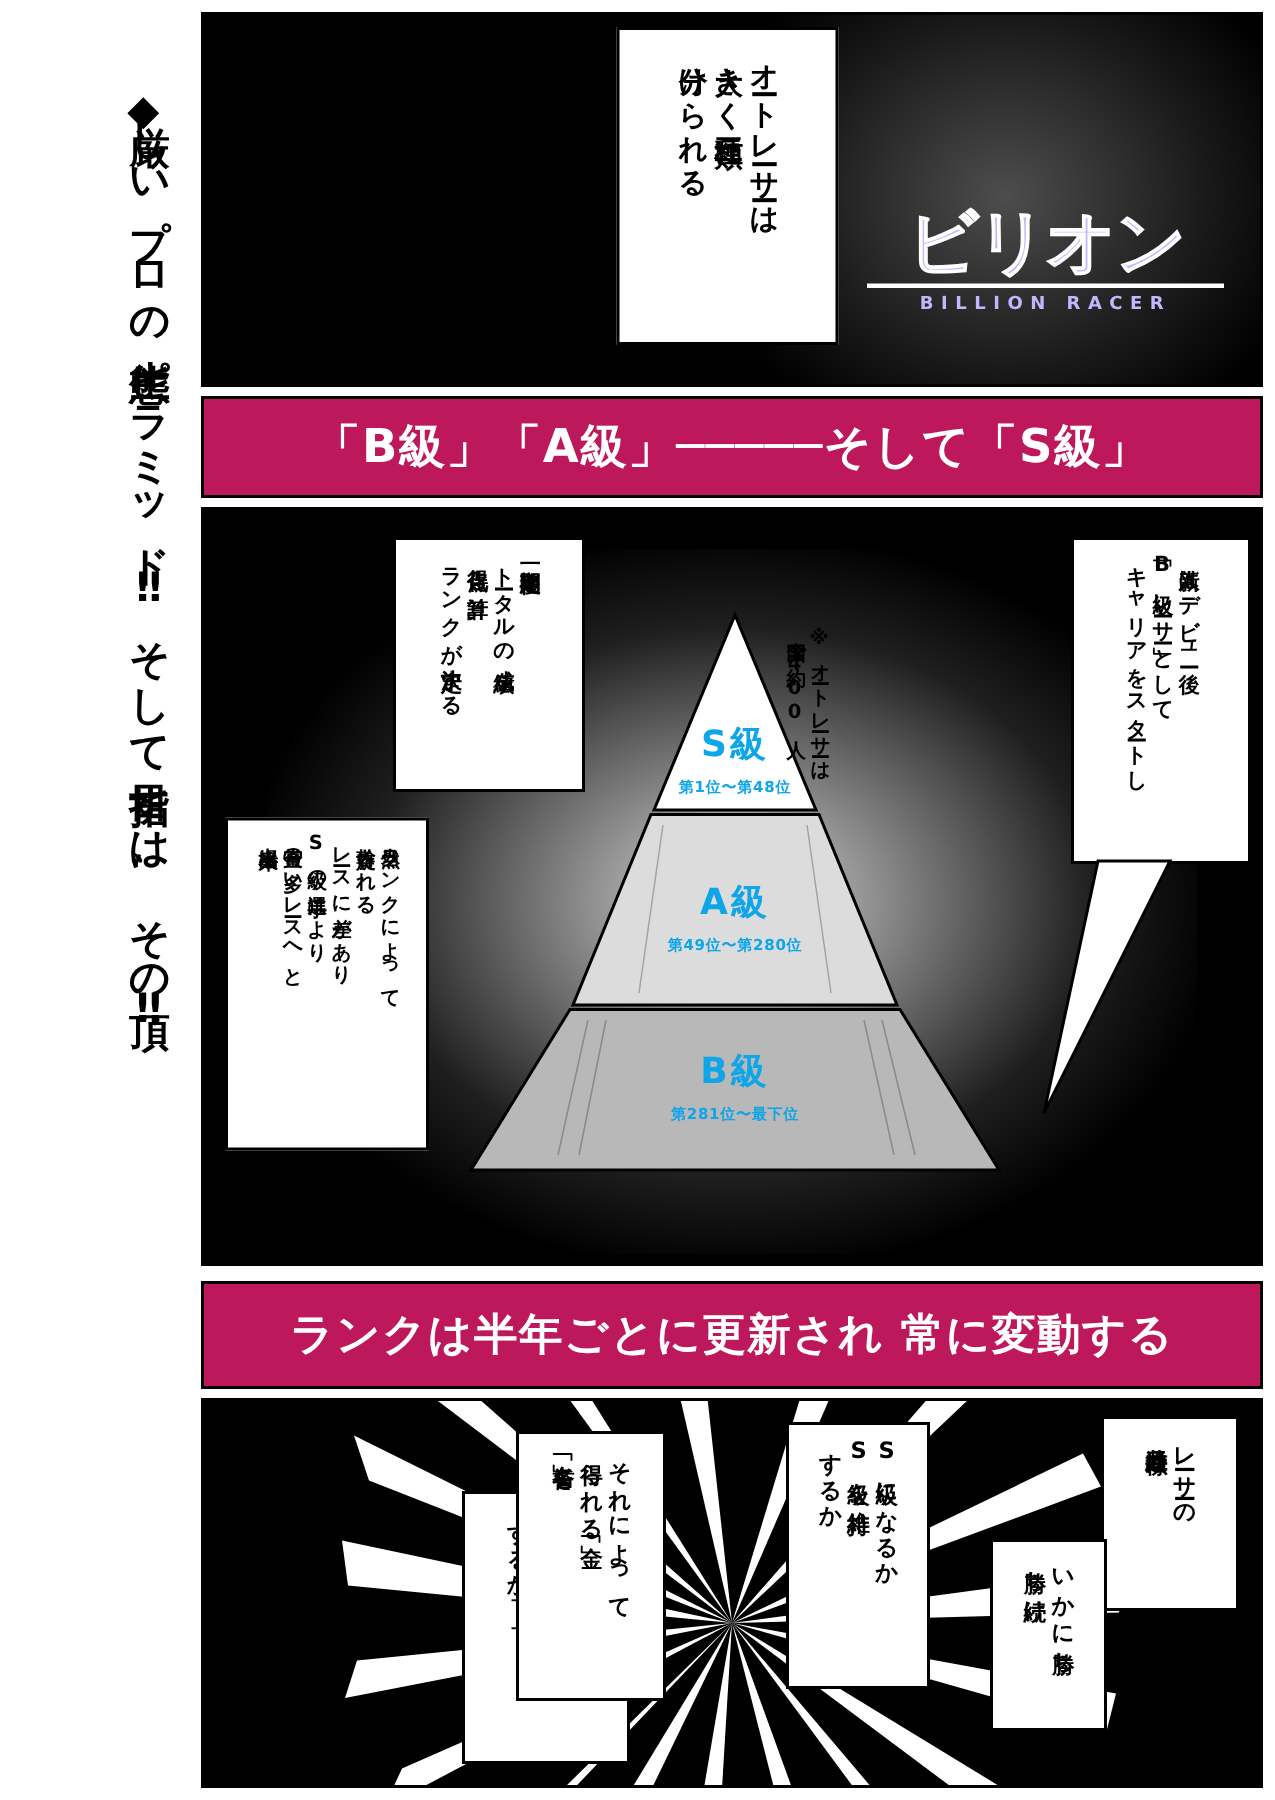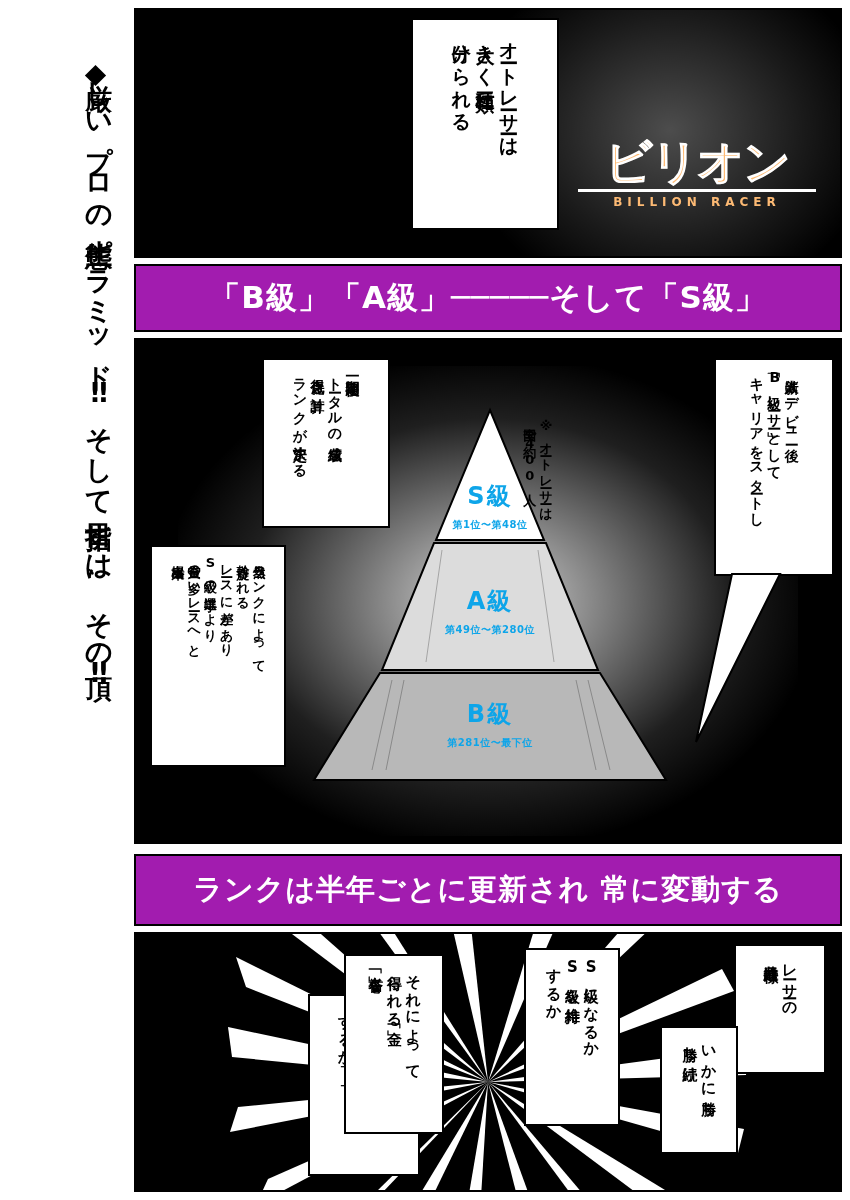--- a/index.html
+++ b/index.html
@@ -22,30 +22,30 @@
 
   
   #panel-top{left:134px;top:8px;width:708px;height:250px;overflow:hidden;}
   #panel-top .glow{position:absolute;right:-40px;top:-60px;width:420px;height:360px;
     background:radial-gradient(ellipse at center, rgba(255,255,255,0.30) 0%, rgba(255,255,255,0.10) 45%, rgba(255,255,255,0) 70%);}
 
   .bubble{position:absolute;background:#fff;border:2px solid #000;box-sizing:border-box;
     display:flex;align-items:flex-start;justify-content:center;}
 
   
-  #logo-wrap{position:absolute;right:18px;top:128px;width:250px;height:115px;color:#fdba74;text-align:center;}
+  #logo-wrap{position:absolute;right:18px;top:128px;width:250px;height:115px;color:#c4b5fd;text-align:center;}
   .logo-main{font-family:"DejaVu Sans","Liberation Sans",sans-serif;font-weight:900;font-size:47px;
     letter-spacing:-2px;line-height:1;white-space:pre;
     -webkit-text-stroke:1px #fff;}
   .logo-sub{font-weight:900;font-size:22px;letter-spacing:1px;margin-top:2px;}
   .logo-rule{height:3px;background:#fff;margin:4px 6px 3px 6px;}
   .logo-en{font-weight:700;font-size:12px;letter-spacing:5px;}
 
   
-  .band{position:absolute;background:#a21caf;border:2px solid #000;box-sizing:border-box;
+  .band{position:absolute;background:#be185d;border:2px solid #000;box-sizing:border-box;
     display:flex;align-items:center;justify-content:center;color:#fff;}
   #band-1{left:134px;top:264px;width:708px;height:68px;}
   #band-2{left:134px;top:854px;width:708px;height:72px;}
   .band-txt{font-weight:900;font-size:31px;letter-spacing:1px;white-space:pre;}
   #band-2 .band-txt{font-size:29px;}
 
   
   #panel-pyr{left:134px;top:338px;width:708px;height:506px;overflow:hidden;background:#000;}
   #panel-pyr .glow{position:absolute;left:50%;top:52%;transform:translate(-50%,-50%);
     width:620px;height:470px;

